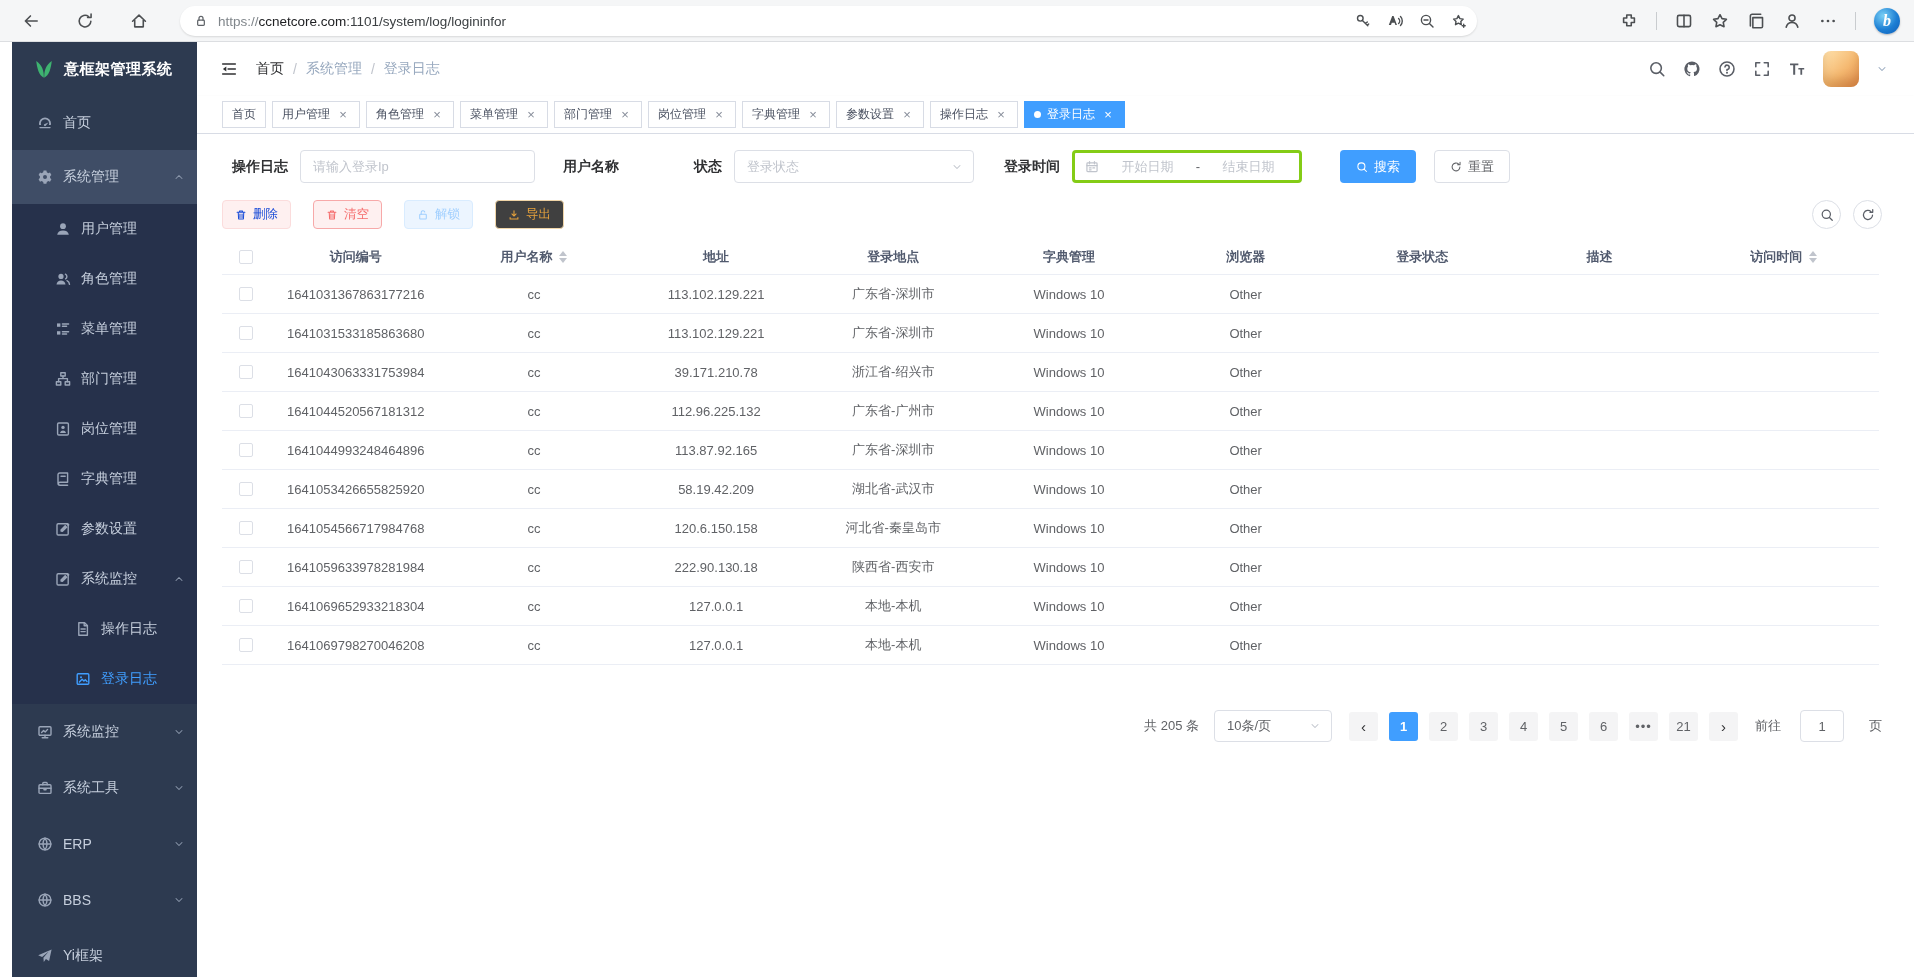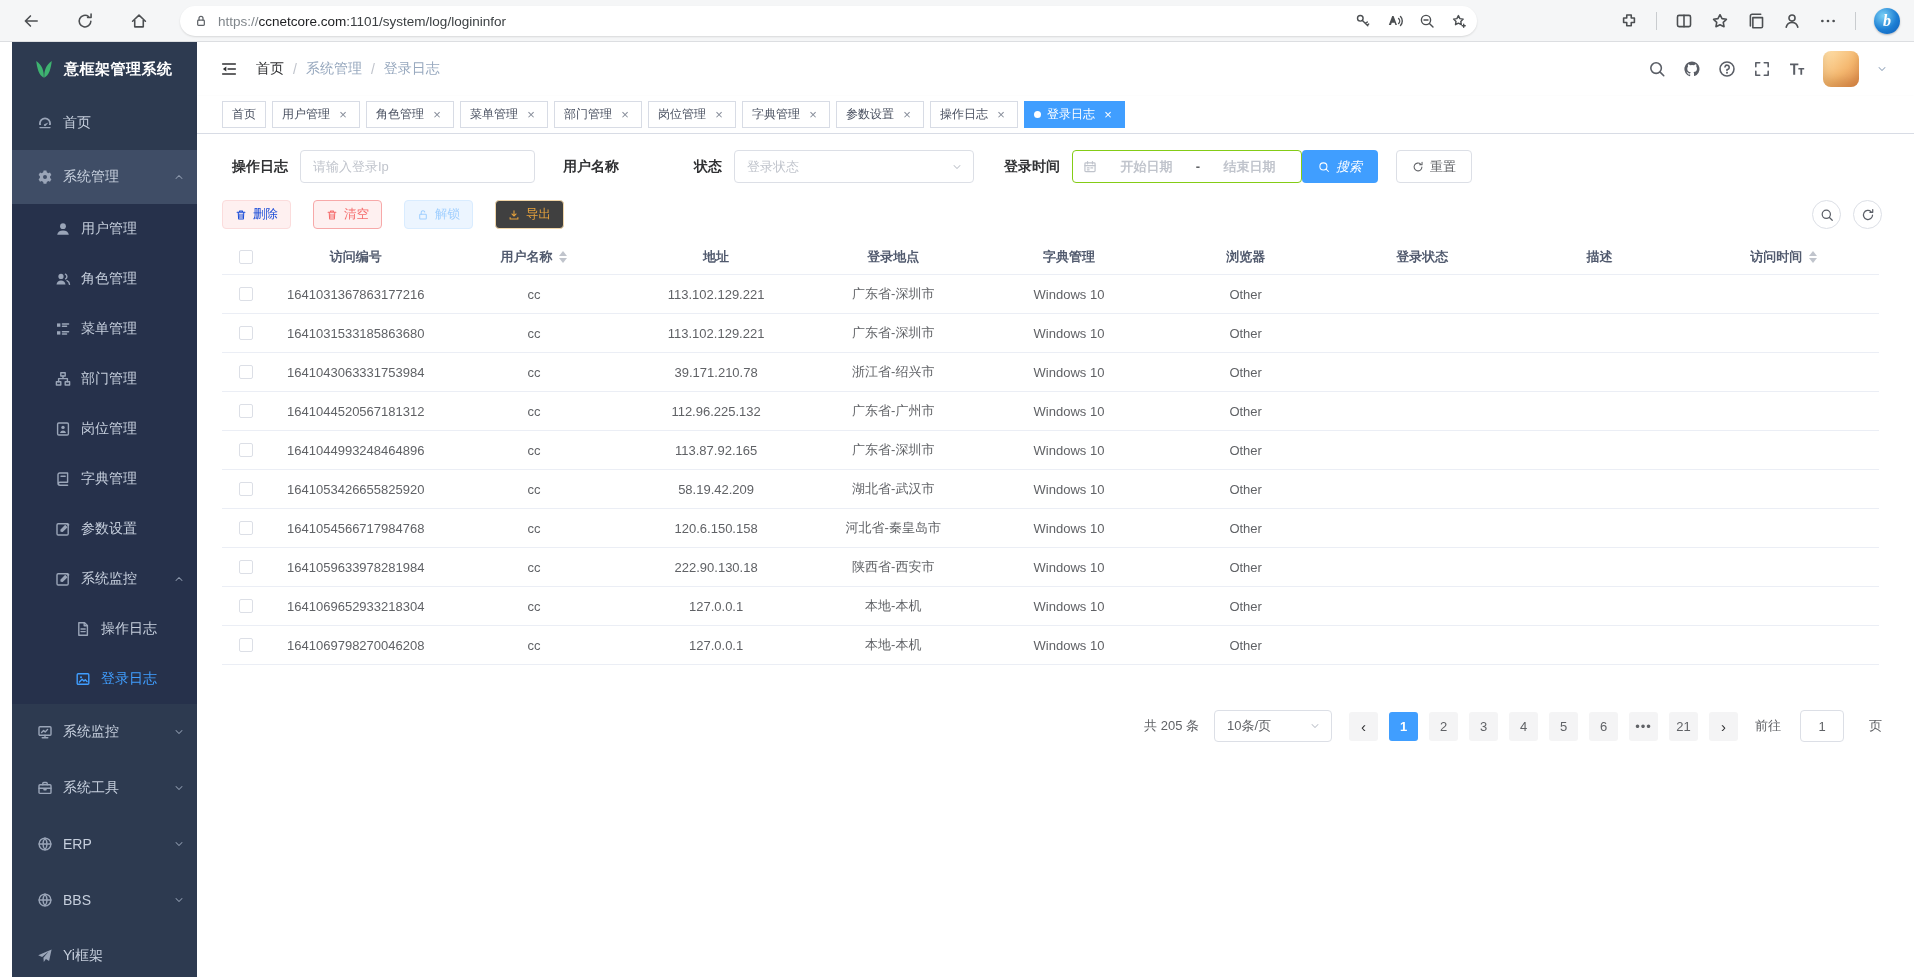--- a/index.html
+++ b/index.html
@@ -67,21 +67,21 @@
   .content { position:absolute; left:197px; top:134px; right:0; bottom:0; background:#fff; padding:0 32px 0 25px; }
 
   
   .filters { margin-top:16px; height:33px; display:flex; align-items:center; font-size:14px; }
   .f-label { font-weight:bold; color:#303133; margin-right:12px; white-space:nowrap; }
   .f-input { height:33px; border:1px solid #dcdfe6; border-radius:4px; padding:0 12px; font-size:13px; color:#606266; font-family:inherit; outline:none; }
   .f-input::placeholder { color:#c0c4cc; }
   .sel { height:33px; border:1px solid #dcdfe6; border-radius:4px; display:flex; align-items:center; padding:0 10px 0 12px; color:#c0c4cc; font-size:13px; cursor:pointer; background:#fff; }
   .sel .sel-text { flex:1 1 auto; }
   .sel .chev { color:#c0c4cc; }
-  .daterange { height:33px; width:230px; border:1px solid #84cc16; border-radius:4px; display:flex; align-items:center; padding:0 10px; gap:8px; color:#c0c4cc; font-size:13px; cursor:pointer; background:#fff;font-weight:bold; }
+  .daterange { height:33px; width:230px; border:3px solid #84cc16; border-radius:4px; display:flex; align-items:center; padding:0 10px; gap:8px; color:#c0c4cc; font-size:13px; cursor:pointer; background:#fff; }
   .daterange .dr-part { flex:1 1 auto; text-align:center; }
   .btn { height:33px; border-radius:4px; display:inline-flex; align-items:center; justify-content:center; gap:6px; font-size:13px; cursor:pointer; border:1px solid transparent; padding:0 15px; font-family:inherit; }
   .btn-primary { background:#409eff; color:#fff; }
   .btn-plain { background:#fff; border-color:#dcdfe6; color:#606266; }
 
   
   .toolbar { margin-top:17px; height:29px; display:flex; align-items:center; gap:22px; position:relative; }
   .tbtn { height:29px; padding:0 12px; border-radius:4px; font-size:12.5px; display:inline-flex; align-items:center; gap:6px; cursor:pointer; border:1px solid; font-family:inherit; }
   .tbtn-del { background:#fef0f0; border-color:#fbdcdc; color:#1d4ed8; }
   .tbtn-clear { background:#fef0f0; border-color:#f7a9a9; color:#f56c6c; }
@@ -537,21 +537,21 @@
         <span class="icon i14">
             <svg viewBox="0 0 16 16">
               <rect class="s" x="2.2" y="3.2" width="11.6" height="10" rx="1"></rect>
               <path class="s" d="M5.2 1.8v2.6M10.8 1.8v2.6M2.2 6.4h11.6M5 9h2M9 9h2M5 11.2h2"></path>
             </svg>
           </span>
         <span class="dr-part">开始日期</span>
         <span style="color:#606266;">-</span>
         <span class="dr-part">结束日期</span>
       </span>
-      <button class="btn btn-primary" style="font-style:italic;">
+      <button class="btn btn-primary" style="margin-left:38px;">
         <span class="icon i12">
             <svg viewBox="0 0 16 16">
               <circle class="s" cx="7.2" cy="7.2" r="4.7"></circle>
               <path class="s" d="M10.8 10.8L14 14"></path>
             </svg>
           </span>
         <span>搜索</span>
       </button>
       <button class="btn btn-plain" style="margin-left:18px;">
         <span class="icon i12">

